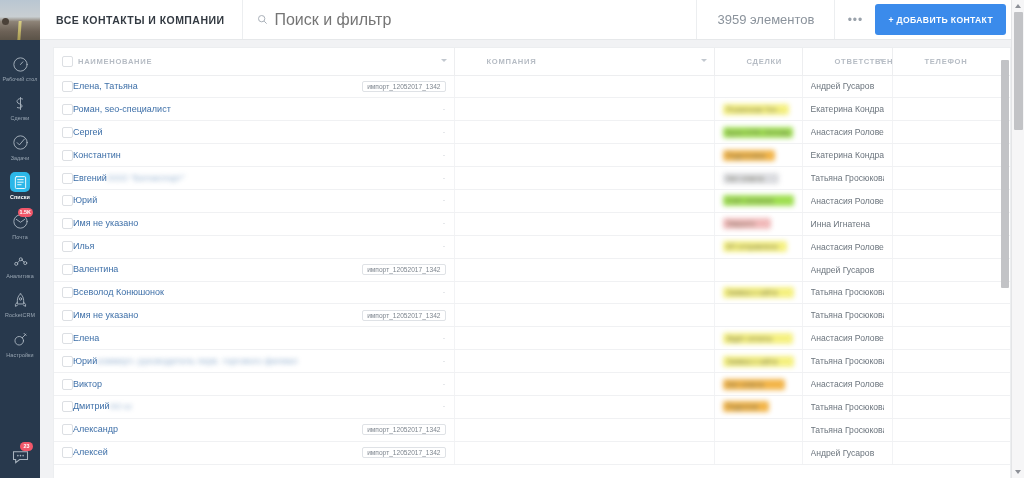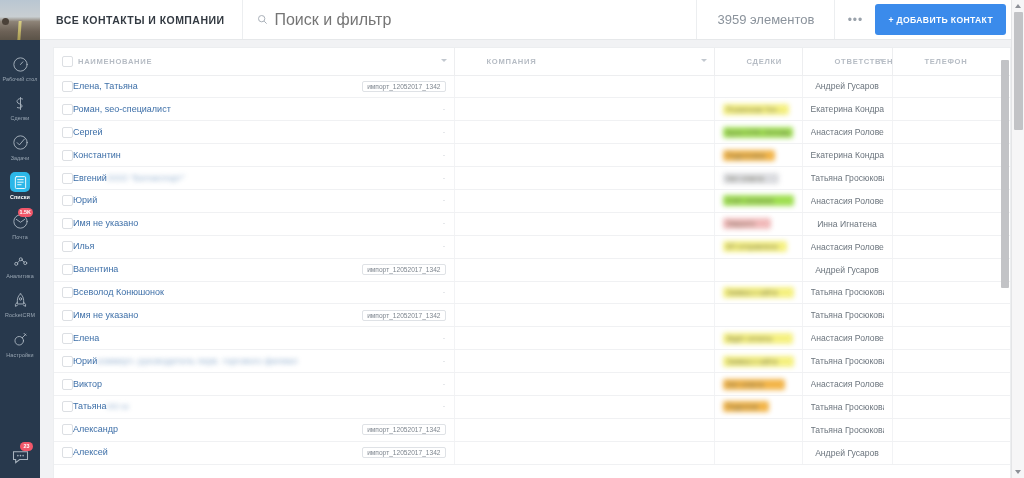--- a/index.html
+++ b/index.html
@@ -320,21 +320,20 @@
     overflow: hidden;
     white-space: nowrap;
     vertical-align: middle;
   }
   .resp {
     font-size: 8.6px;
     color: #6c757e;
     white-space: nowrap;
     overflow: hidden;
     display: block;
-    text-align: center;
   }
 
   
   .page-scroll {
     position: absolute;
     top: 0; right: 0;
     width: 13px; height: 478px;
     background: #f6f6f7;
     border-left: 1px solid #e4e5e7;
     z-index: 30;
@@ -732,21 +731,21 @@
             <td class="col-sep"><span class="deal-badge" style="background:#f2b140;width:62px">Нет ответа</span></td>
             <td class="col-sep">
               <span class="resp">Анастасия Роловец</span>
             </td>
             <td class="col-sep"><span class="blur-phone" style="width:44px">&nbsp;</span></td>
           </tr>
           <tr>
             <td>
               <div class="name-cell">
                 <span class="cb"></span>
-                <span class="name-link">Татьяна</span>
+                <span class="name-link">Дмитрий</span>
                 <span class="name-extra">гес-ы</span>
                 <span class="row-dot">·</span>
               </div>
             </td>
             <td class="col-sep"><span class="blur-link" style="width:124px">&nbsp;</span></td>
             <td class="col-sep"><span class="deal-badge" style="background:#f2b140;width:46px">Подготов</span></td>
             <td class="col-sep">
               <span class="resp">Татьяна Гросюкова</span>
             </td>
             <td class="col-sep"><span class="blur-phone" style="width:60px">&nbsp;</span></td>

